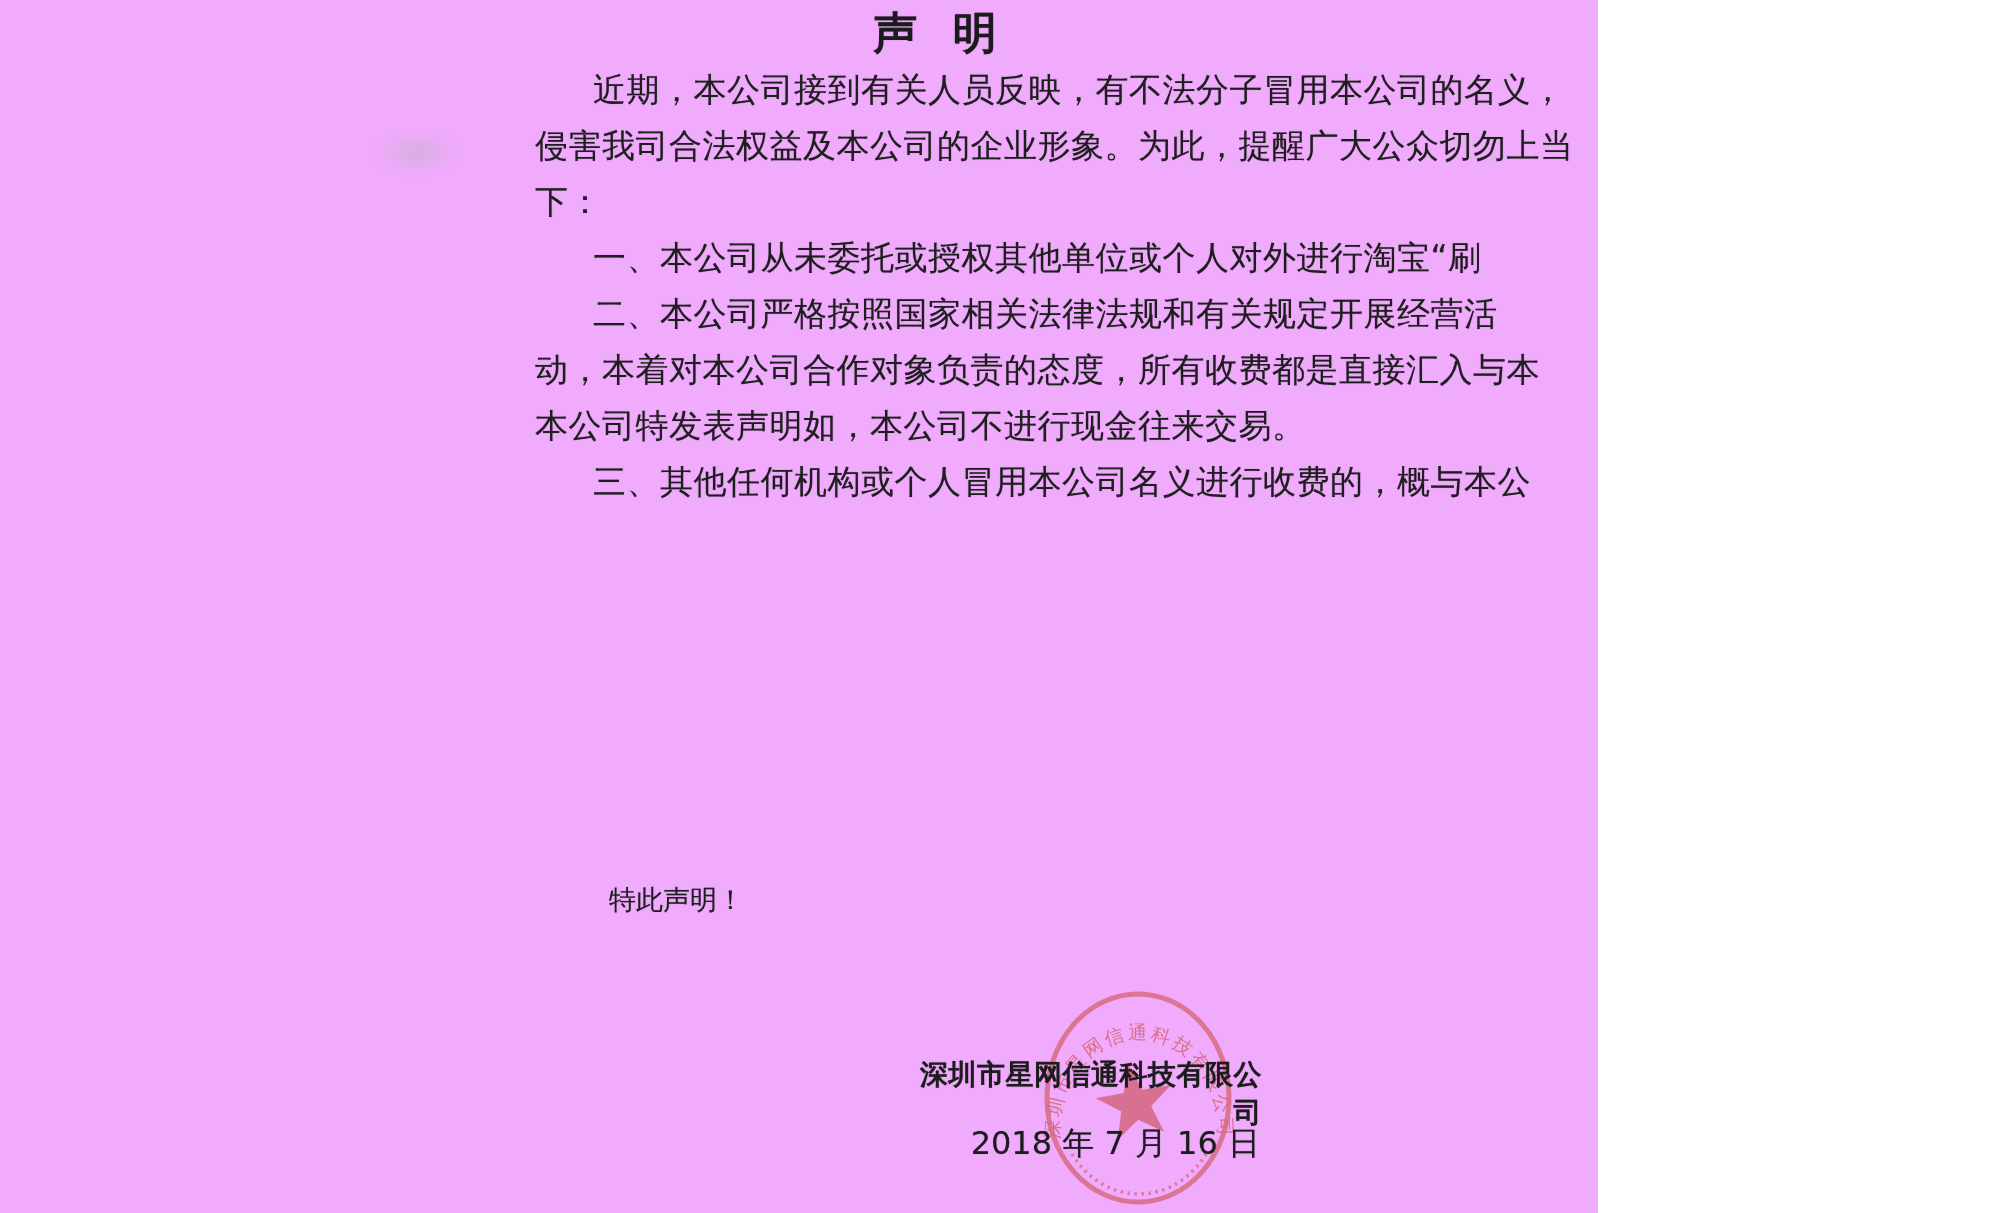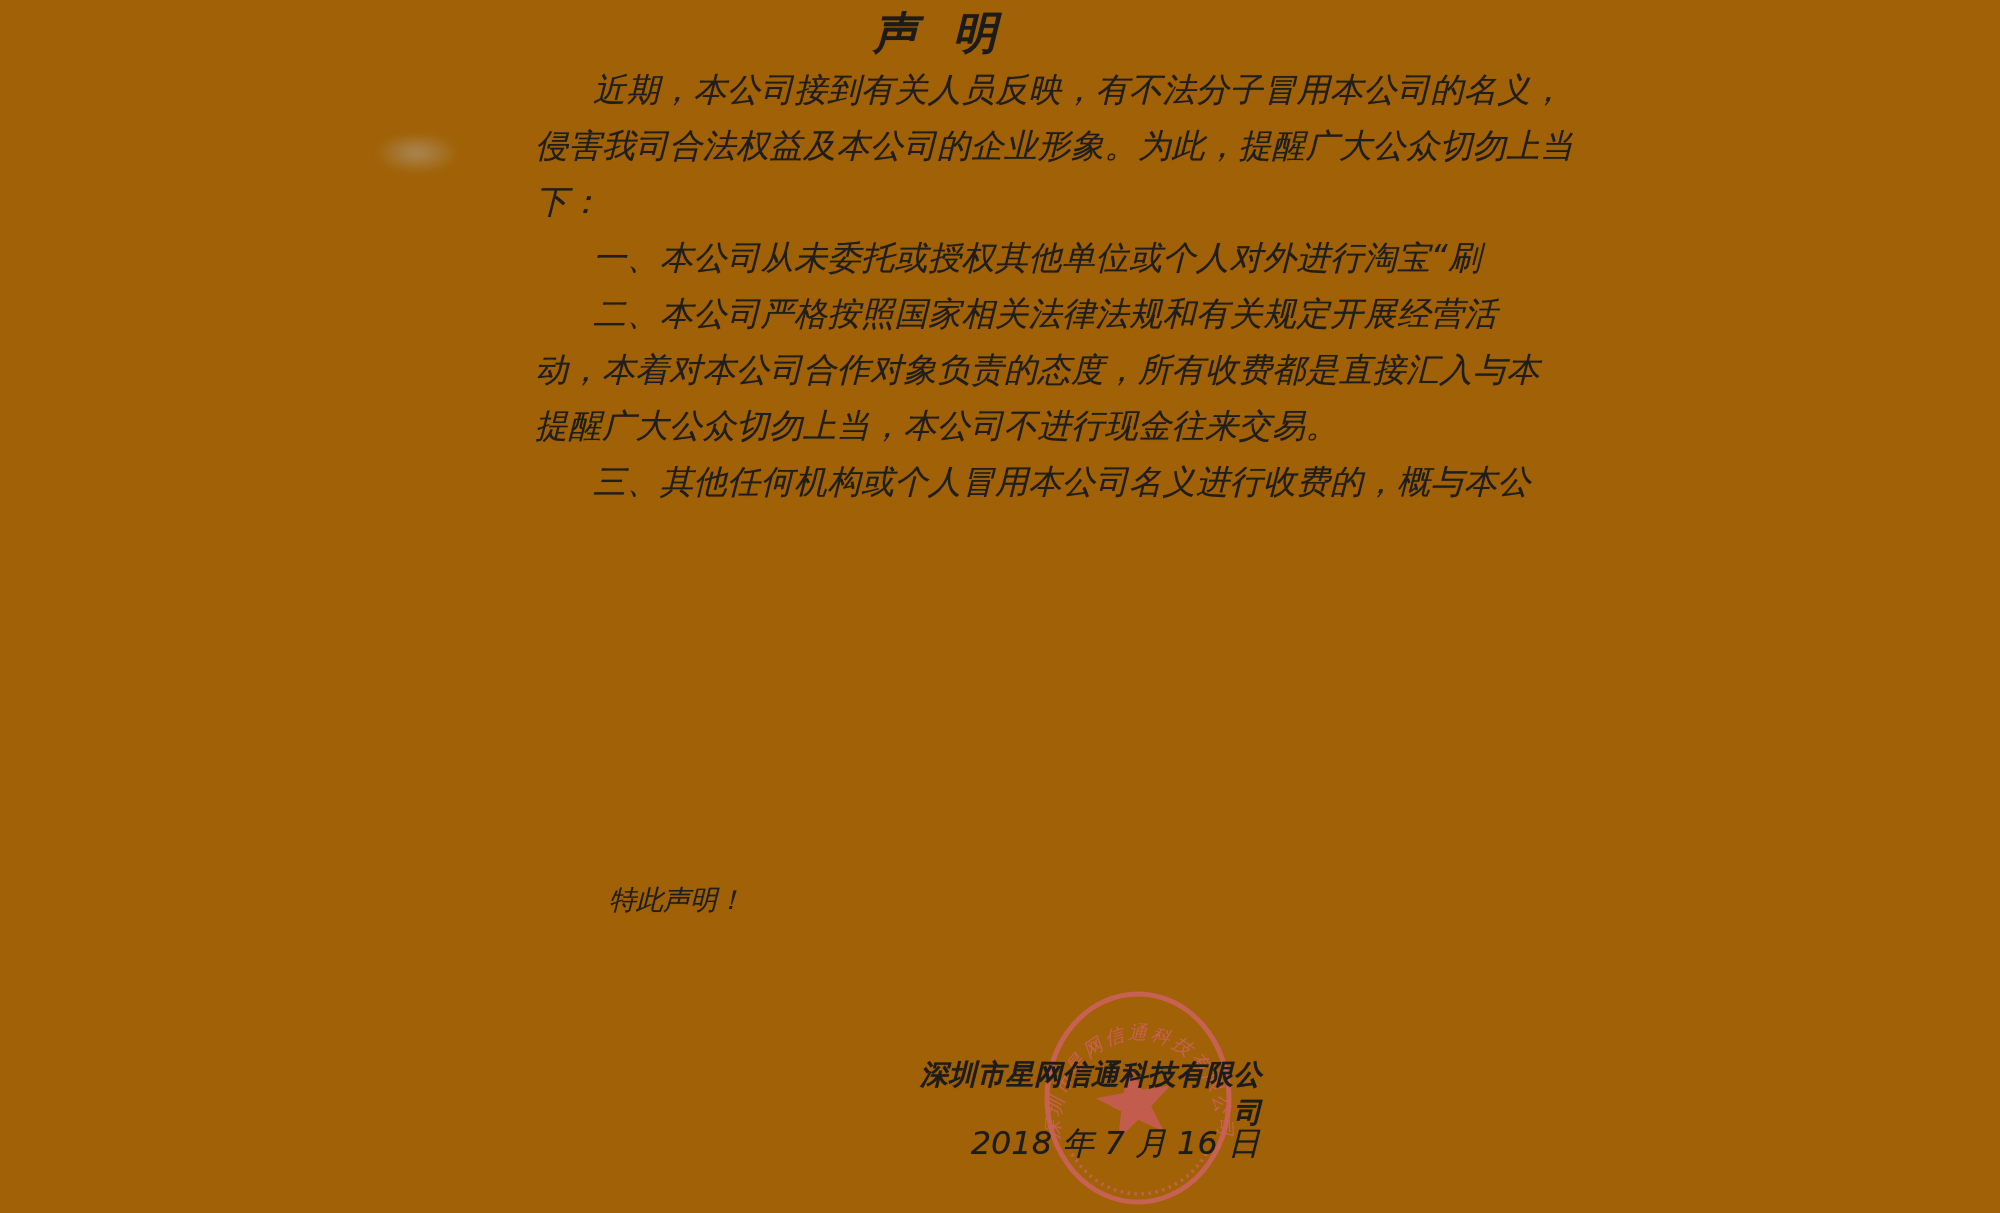--- a/index.html
+++ b/index.html
@@ -1,25 +1,24 @@
 <!DOCTYPE html>
 <html><head>
 <meta charset="utf-8">
 <style>
   * { margin: 0; padding: 0; box-sizing: border-box; }
   html, body { background: #ffffff; }
   .page {
     position: relative;
-    width: 2000px;
+    width: 1598px;
     height: 1213px;
-    background: #a16207;
+    background: #f0abfc;
     overflow: hidden;
     font-family: "DejaVu Sans", sans-serif;
     color: #1e1e1e;
-    font-style: italic;
   }
   .doc-title {
     position: absolute;
     left: 535px;
     top: 4px;
     width: 810px;
     text-align: center;
     font-size: 44px;
     font-weight: bold;
     letter-spacing: 10px;
@@ -104,21 +103,21 @@
 
   <div class="scan-artifact"></div>
 
   <div class="body-text">
     <div class="line indent">近期，本公司接到有关人员反映，有不法分子冒用本公司的名义，</div>
     <div class="line">侵害我司合法权益及本公司的企业形象。为此，提醒广大公众切勿上当</div>
     <div class="line">下：</div>
     <div class="line indent">一、本公司从未委托或授权其他单位或个人对外进行淘宝“刷</div>
     <div class="line indent">二、本公司严格按照国家相关法律法规和有关规定开展经营活</div>
     <div class="line">动，本着对本公司合作对象负责的态度，所有收费都是直接汇入与本</div>
-    <div class="line">提醒广大公众切勿上当，本公司不进行现金往来交易。</div>
+    <div class="line">本公司特发表声明如，本公司不进行现金往来交易。</div>
     <div class="line indent">三、其他任何机构或个人冒用本公司名义进行收费的，概与本公</div>
   </div>
 
   <div class="closing">特此声明！</div>
 
   <svg class="stamp" viewBox="0 0 202 227" xmlns="http://www.w3.org/2000/svg">
     <defs>
       <path id="seal-arc" d="M 21 146 A 80 93 0 1 1 181 146" fill="none"></path>
     </defs>
 

